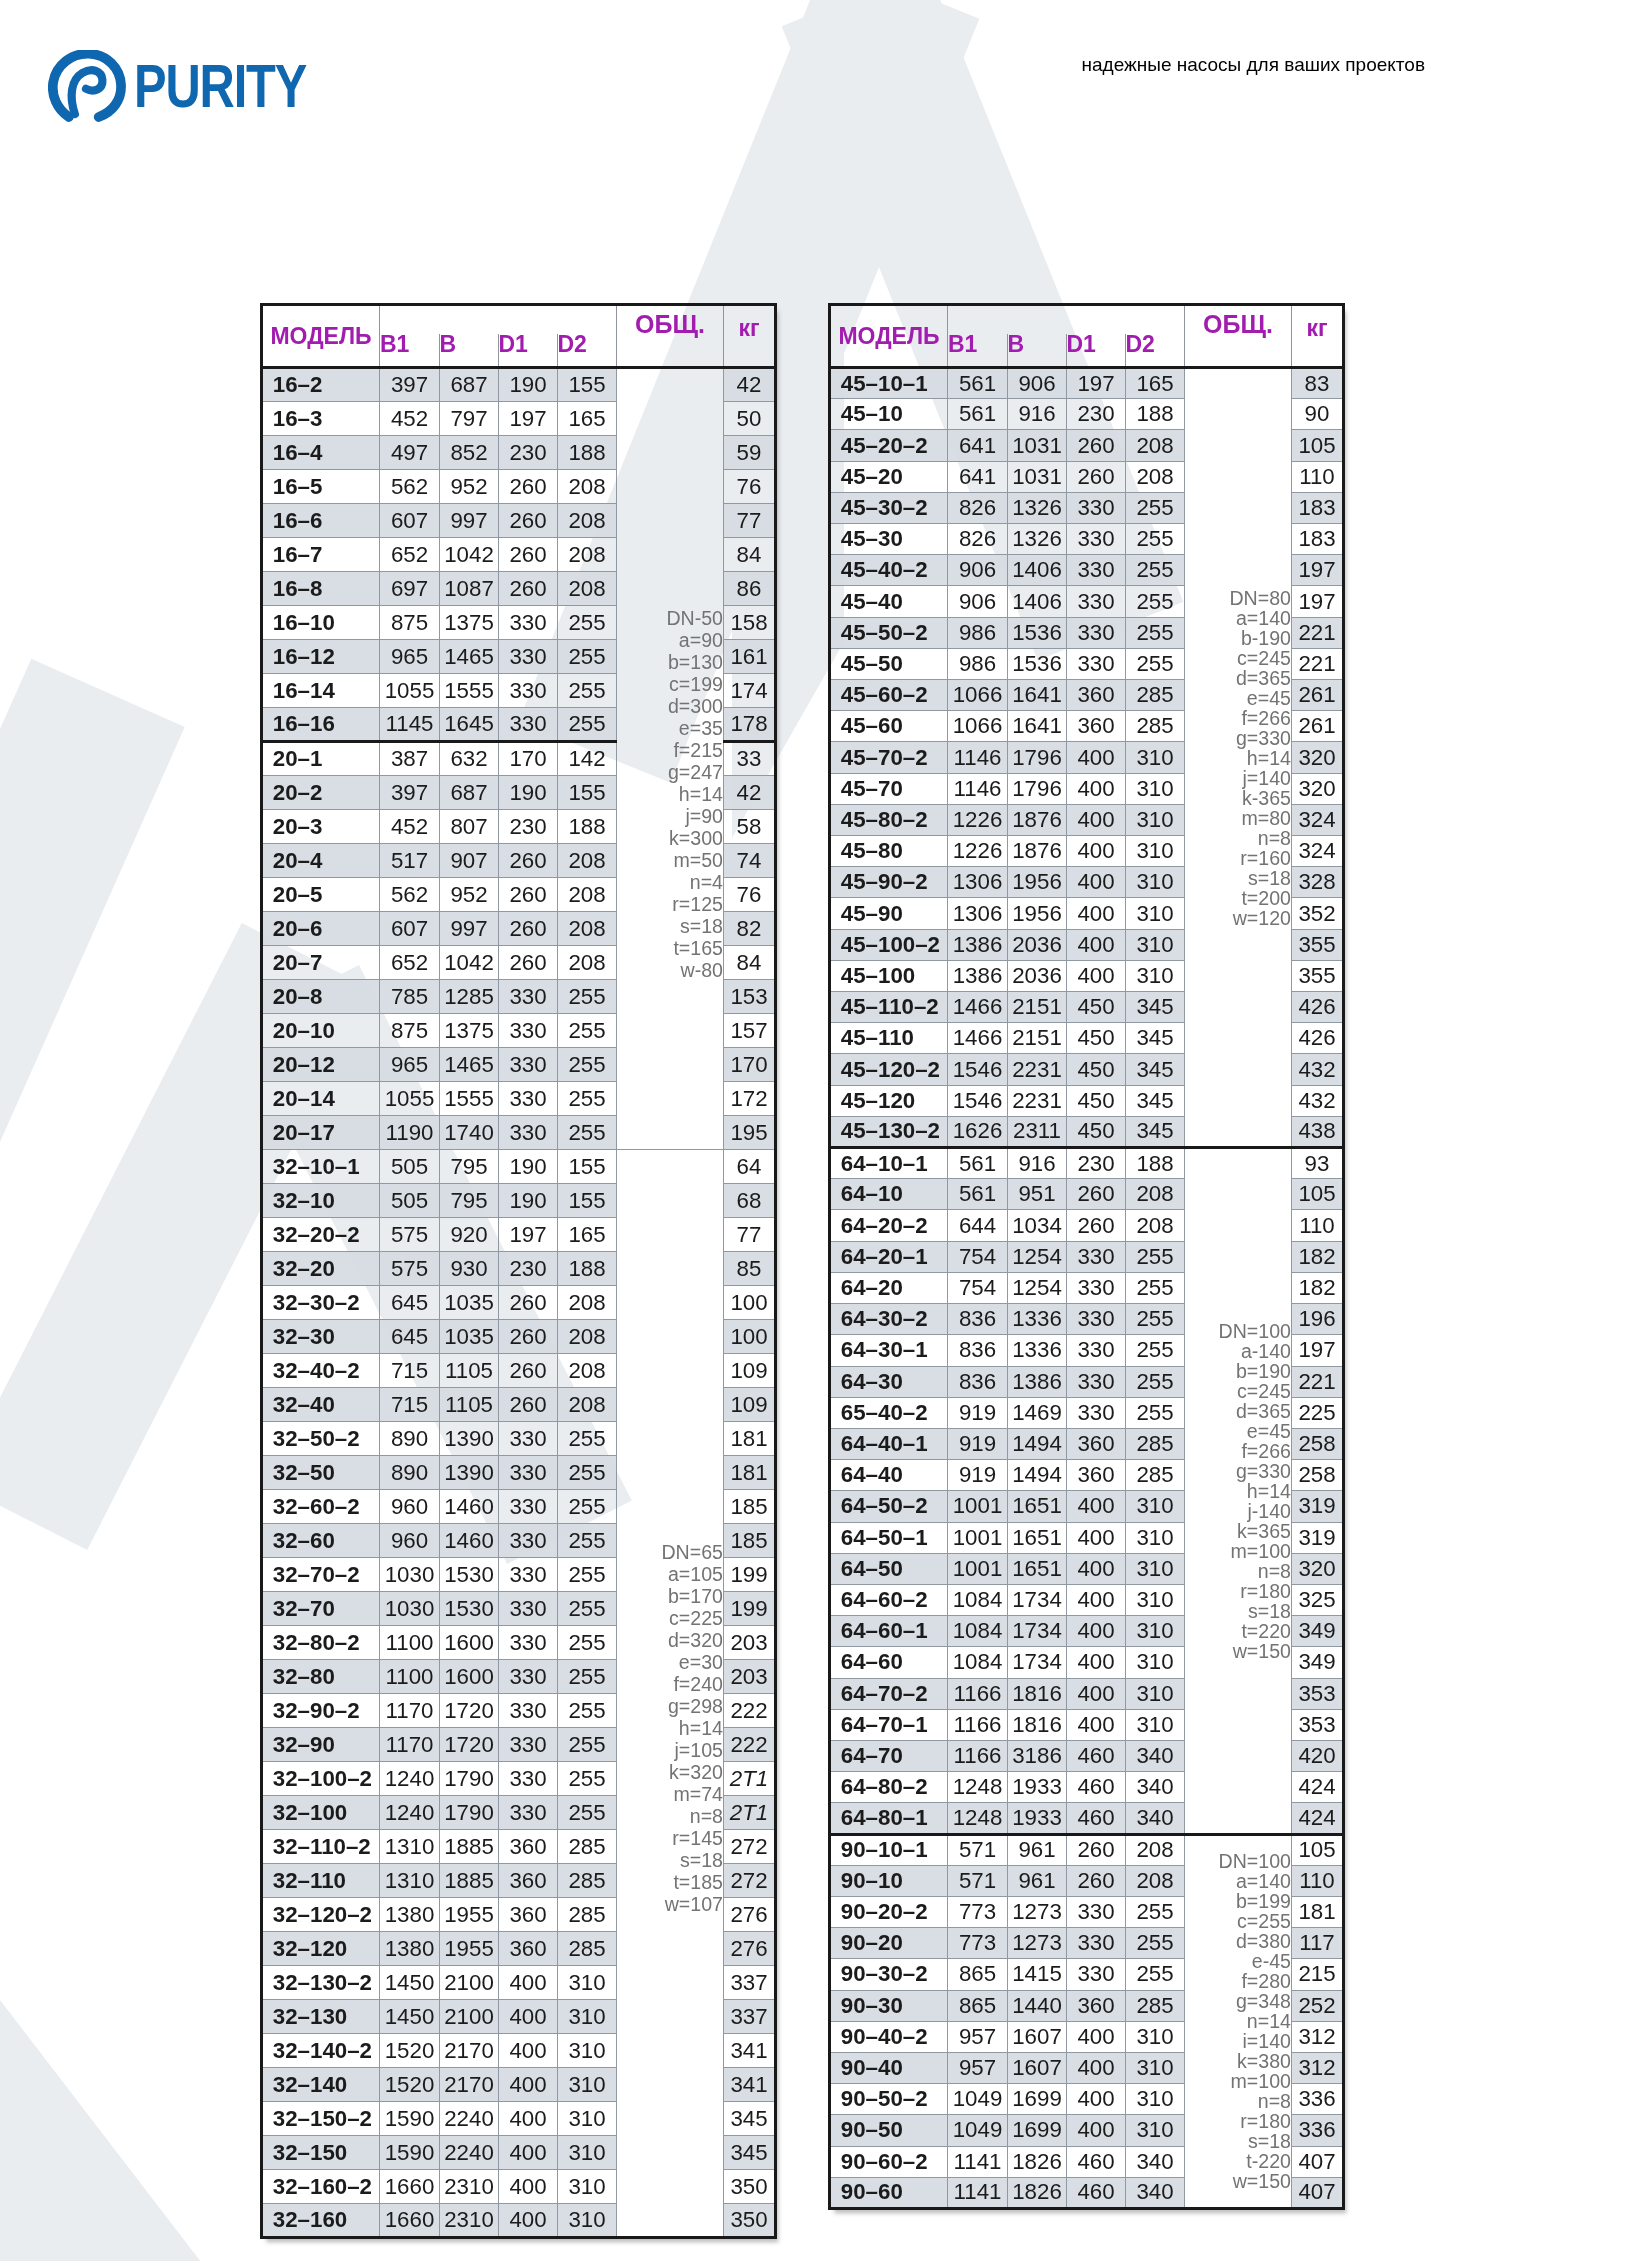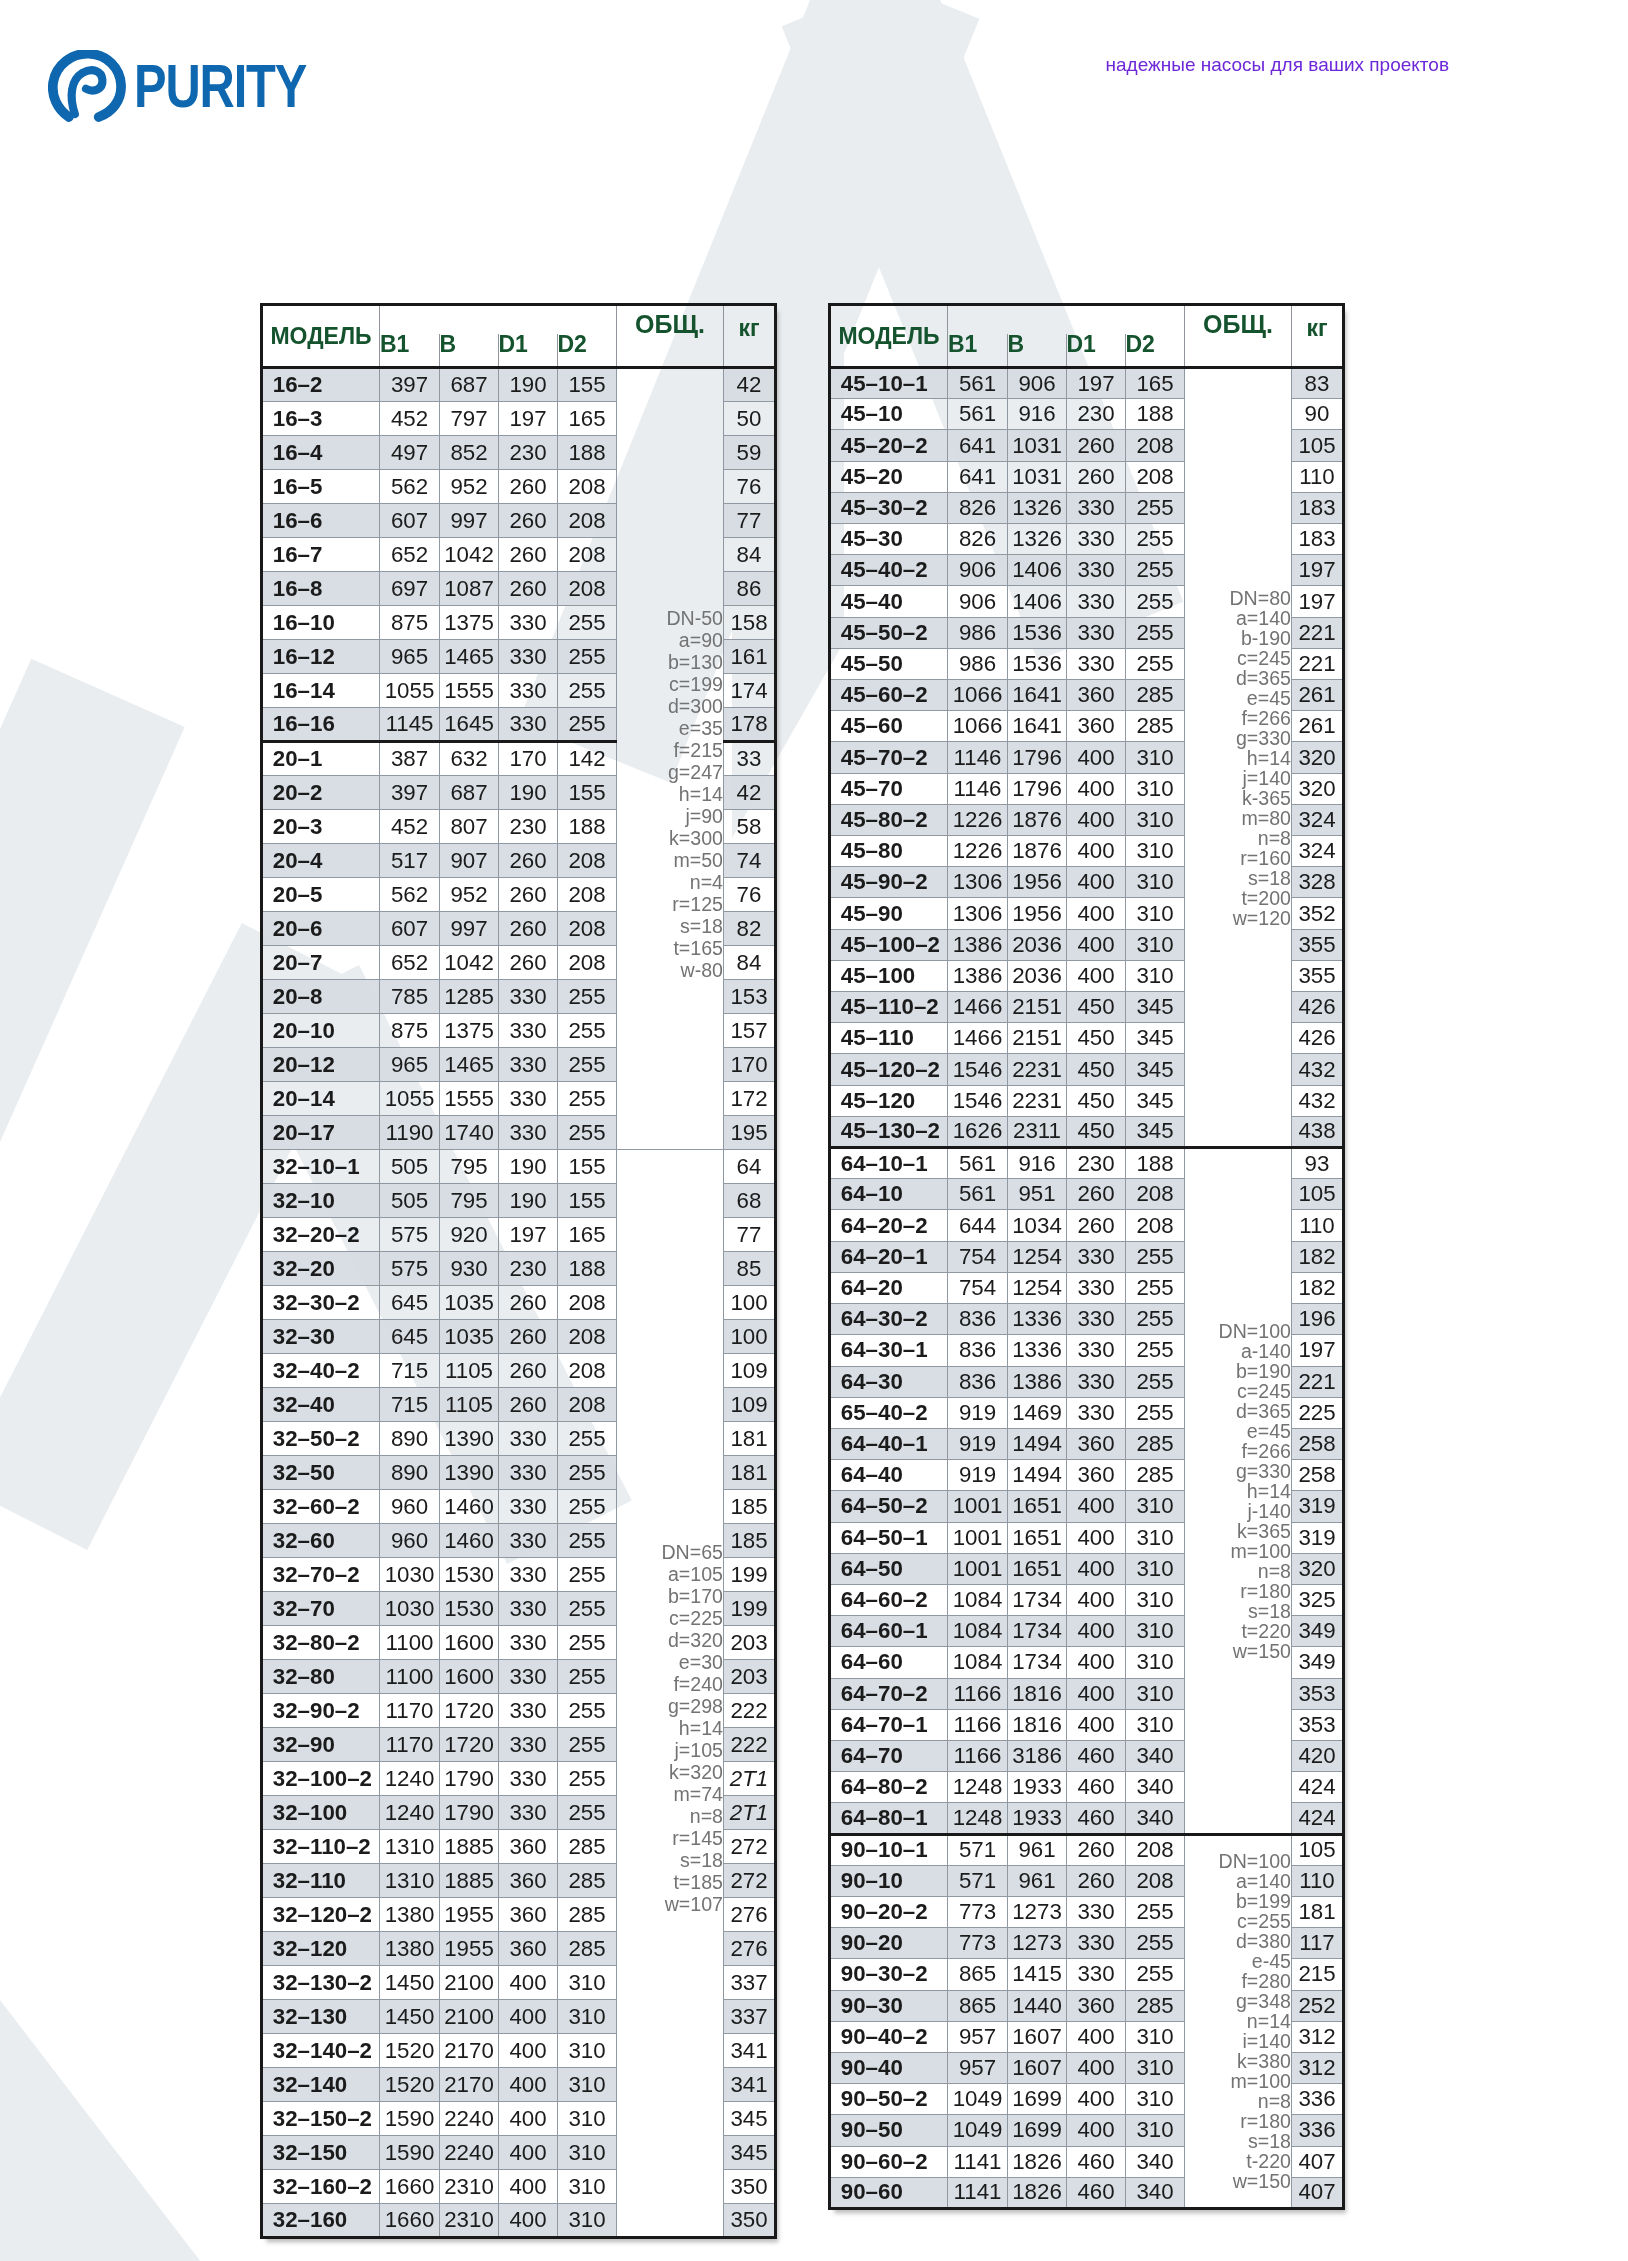--- a/index.html
+++ b/index.html
@@ -17,34 +17,34 @@
   .wm-f{left:-56px;top:1927px;width:300px;height:391px;
         clip-path:polygon(0 0,100% 100%,0 100%);}
   .wm-g{left:-84px;top:670px;width:168px;height:531px;transform:rotate(24deg);}
 
   
   .brand{position:absolute;left:48px;top:50px;display:flex;align-items:center;z-index:3;}
   .brand svg{display:block;}
   .brand-text{display:inline-block;font-weight:bold;font-size:61px;line-height:61px;
               letter-spacing:-1.4px;color:#0e67af;transform:scaleX(.80);transform-origin:left center;
               margin-left:4.2px;}
-  .tagline{position:absolute;right:180px;top:54px;font-size:19px;color:#6d28d9;z-index:3;}
+  .tagline{position:absolute;right:204px;top:54px;font-size:19px;color:#000000;z-index:3;}
 
   
   table.spec{position:absolute;border-collapse:collapse;table-layout:fixed;z-index:2;
              border:3.5px solid #191919;
              box-shadow:4.2px 5.6px 4.2px -2.1px rgba(110,110,110,.45);}
   #table-left {left:260px;top:303px;width:515px;height:1907px;}
   #table-right{left:828px;top:303px;width:515px;height:1907px;}
 
   thead tr{height:63px;}
   #table-left  tbody tr{height:34px;}
   #table-right tbody tr{height:31px;}
 
-  th{font-weight:bold;color:#14532d;position:relative;background:transparent;
+  th{font-weight:bold;color:#a21caf;position:relative;background:transparent;
      border-bottom:3.5px solid #191919;padding:0;}
   .th-model{font-size:23px;vertical-align:middle;text-align:center;border-right:1.4px solid #8f959b;}
   .th-b1,.th-b,.th-d1,.th-d2{font-size:23px;vertical-align:bottom;text-align:left;padding-bottom:8.4px;}
   .th-b::before,.th-d1::before,.th-d2::before{content:"";position:absolute;left:-0.7px;bottom:0;
      width:1.4px;height:32px;background:#8f959b;}
   .th-obsh{font-size:25px;vertical-align:middle;text-align:center;padding-bottom:24px;
      border-left:1.4px solid #8f959b;border-right:1.4px solid #8f959b;}
   .th-kg{font-size:23px;vertical-align:bottom;text-align:center;padding-bottom:24px;}
 
   td{border:1.4px solid #9099a1;color:#1b1b1b;font-size:22.3px;padding:0;}

